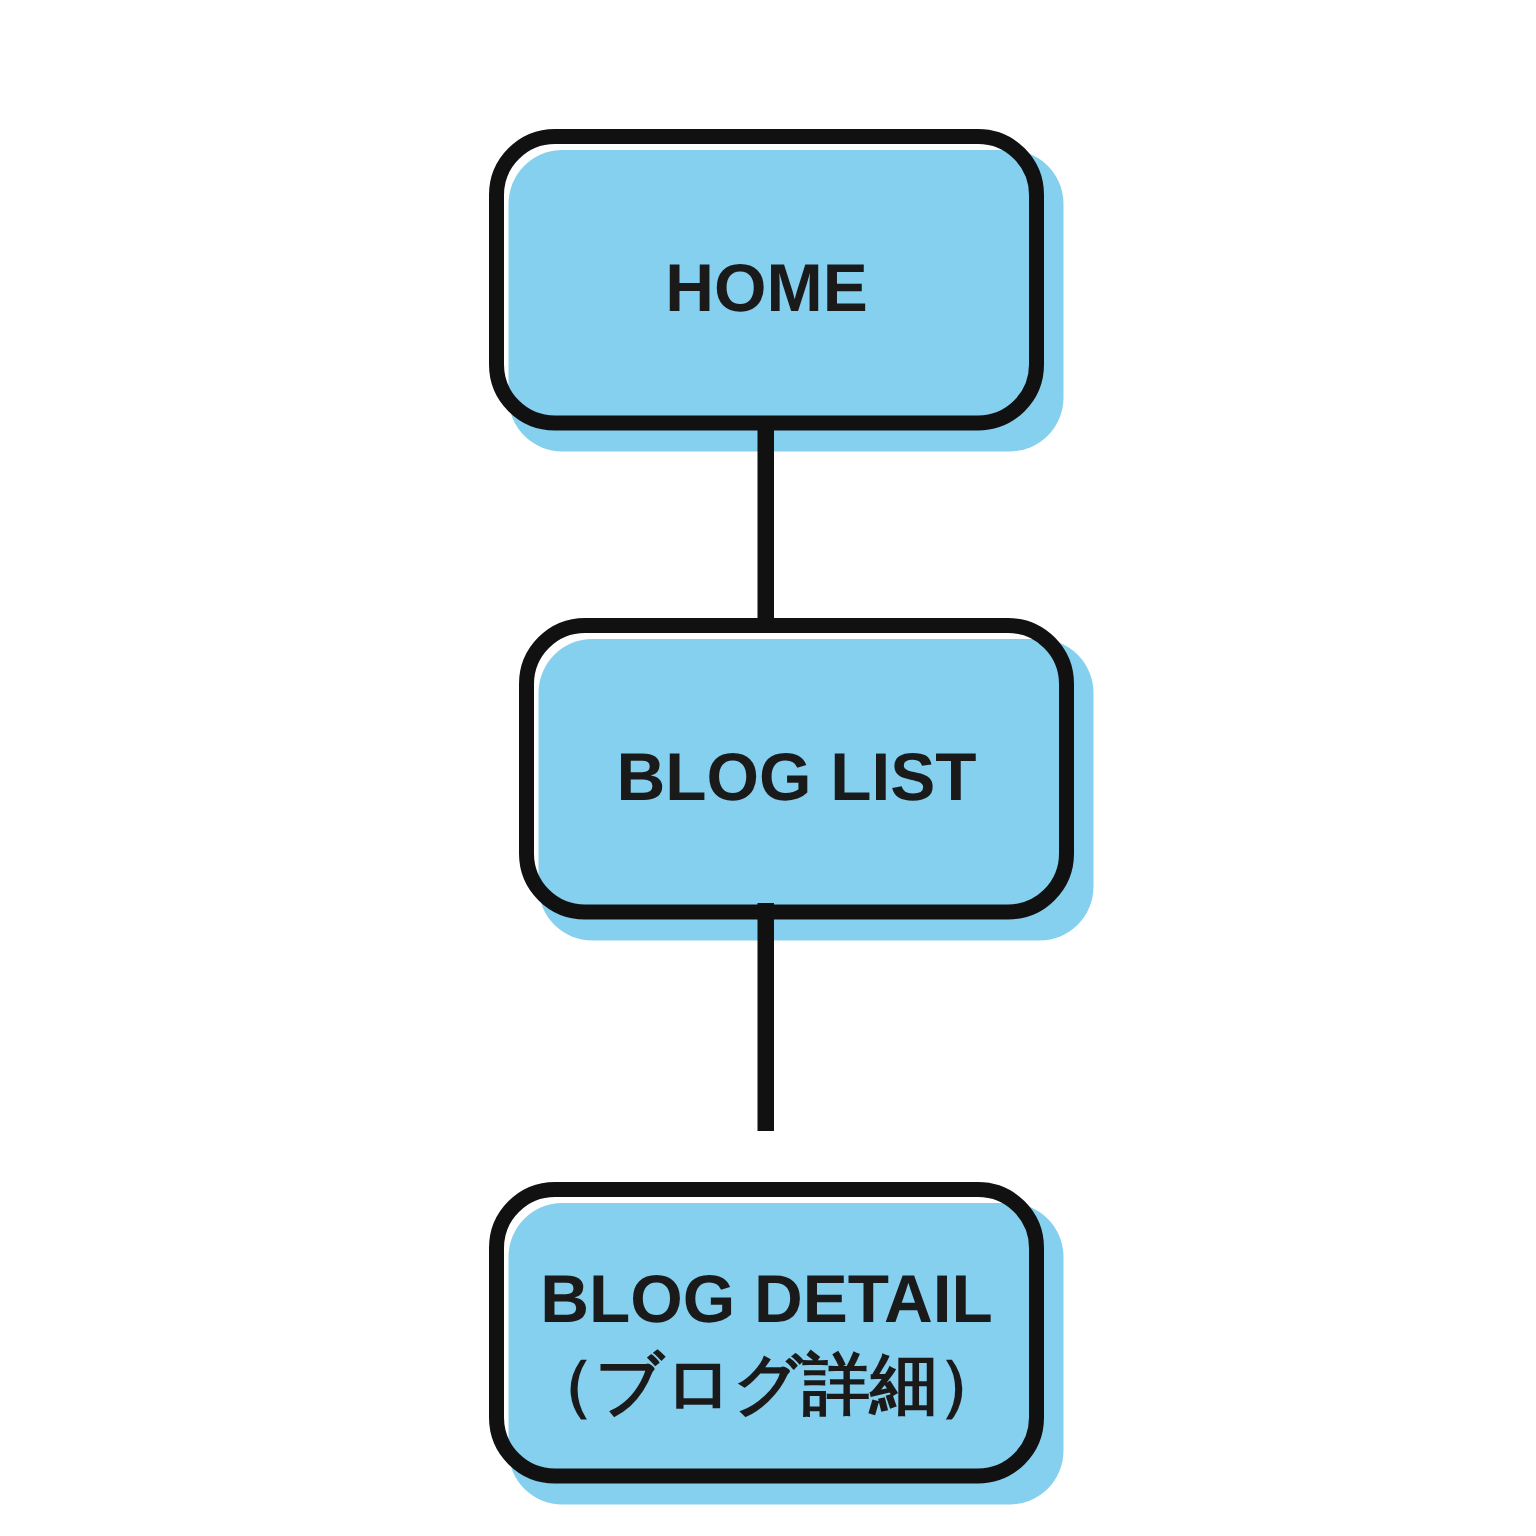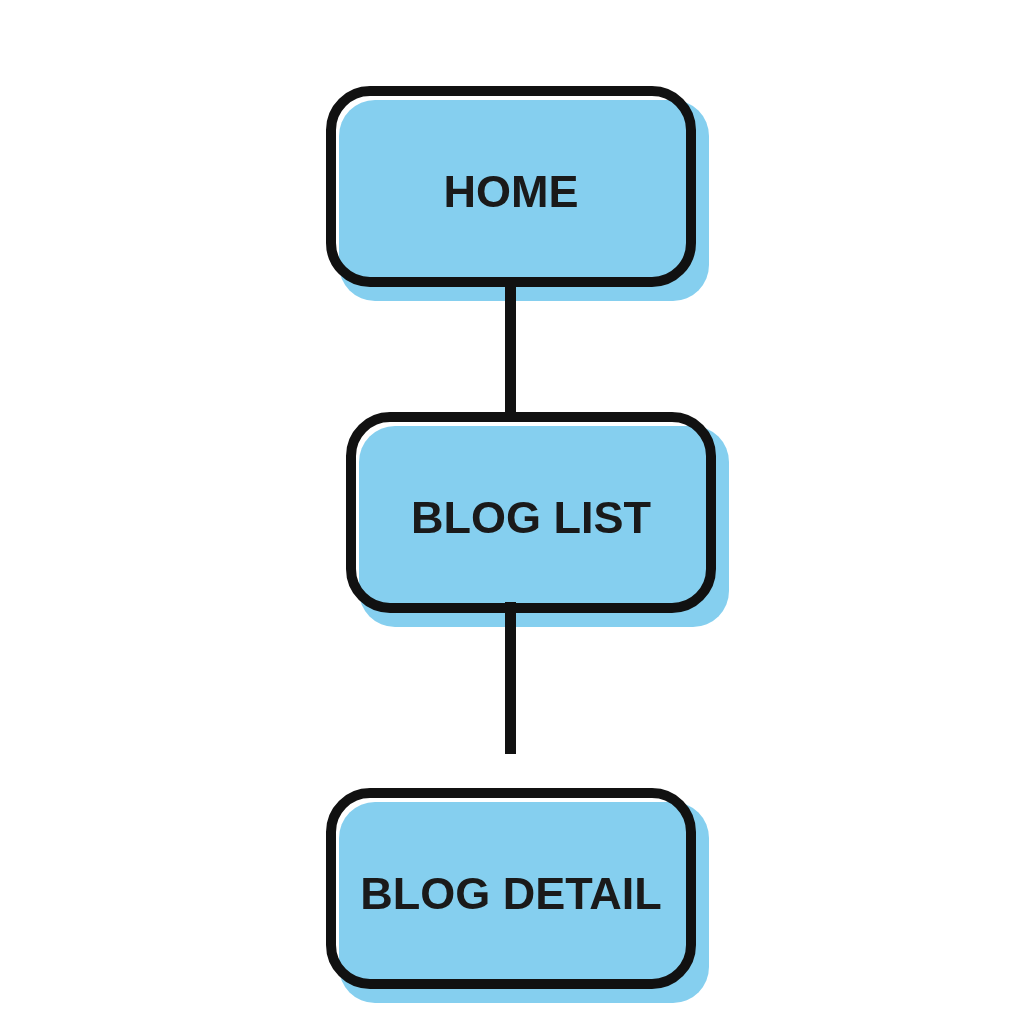--- a/index.html
+++ b/index.html
@@ -92,14 +92,15 @@
   <div class="node-label">
     <span>BLOG LIST</span>
   </div>
 </div>
 
 <div class="node" id="node-blog-detail">
   <div class="node-fill"></div>
   <div class="node-outline"></div>
   <div class="node-label">
     <span>BLOG DETAIL</span>
+    <span>（ブログ詳細）</span>
   </div>
 </div>
 
 </body></html>

